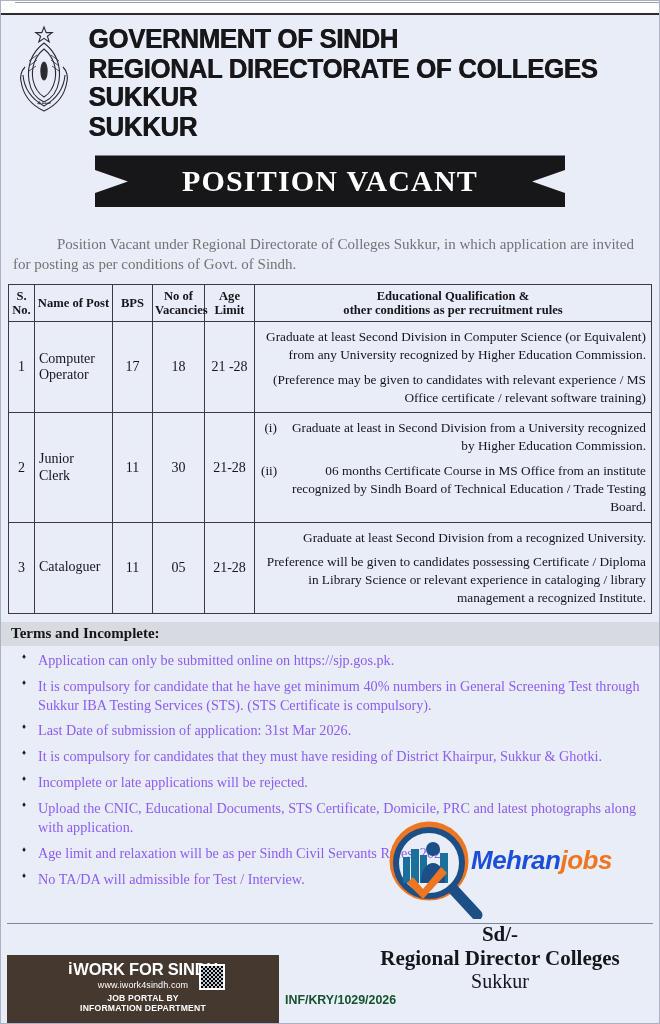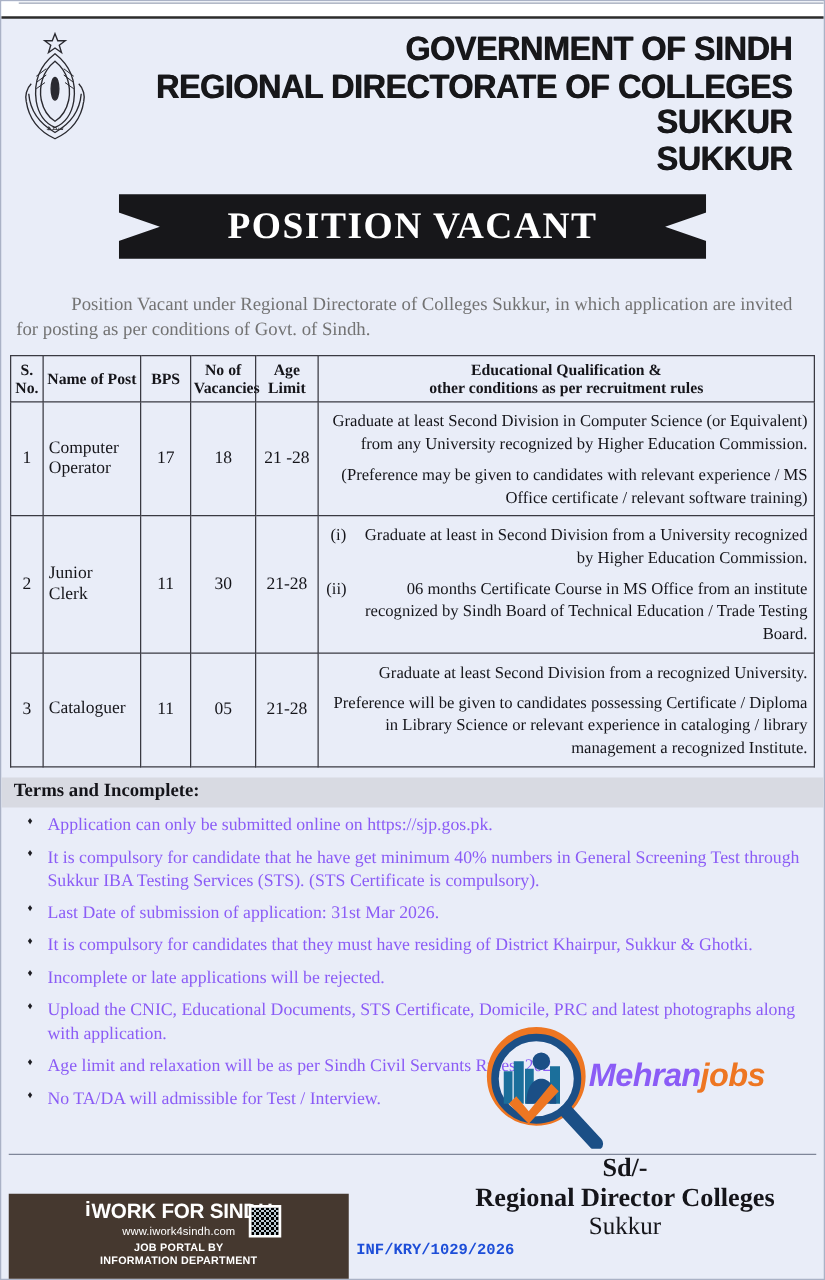--- a/index.html
+++ b/index.html
@@ -36,21 +36,21 @@
     left: 14px; right: 0; top: 1px;
     height: 1px;
     background: #9aa3b5;
   }
 
   
   .header {
     position: relative;
     padding: 10px 10px 0 10px;
     margin-top: 14px;
-    text-align: right;
+    text-align: left;
   }
   .emblem {
     position: absolute;
     left: 14px;
     top: 8px;
     width: 58px;
     height: 92px;
   }
   .title-block { padding: 0 4px 0 66px; }
 
@@ -204,21 +204,21 @@
     position: absolute;
     left: 88px;
     top: 26px;
     font-family: "Liberation Sans", sans-serif;
     font-size: 26px;
     font-weight: 700;
     font-style: italic;
     letter-spacing: -0.5px;
     white-space: nowrap;
   }
-  .wm-mehran { color: #8b5cf6; }
+  .wm-mehran { color: #1d4ed8; }
   .wm-jobs   { color: #ee7622; }
 
   
   .footer {
     position: absolute;
     left: 0; right: 0;
     bottom: 8px;
     height: 92px;
   }
   .footer-rule {
@@ -262,24 +262,24 @@
     background:
       repeating-linear-gradient(90deg, #fff 0 2px, #45382f 2px 4px),
       repeating-linear-gradient(0deg, #fff 0 2px, #45382f 2px 4px);
     background-blend-mode: difference;
     border: 2px solid #ffffff;
   }
   .inf-no {
     position: absolute;
     left: 284px;
     bottom: 8px;
-    font-family: Liberation Mono, monospace;
+    font-family: Liberation Sans, sans-serif;
     font-size: 12.4px;
     font-weight: 700;
-    color: #1d4ed8;
+    color: #14532d;
   }
   .sign-block {
     position: absolute;
     right: 14px;
     top: 0px;
     width: 290px;
     text-align: center;
     color: #15151a;
   }
   .sd { font-size: 21px; font-weight: 700; line-height: 1.12; }

